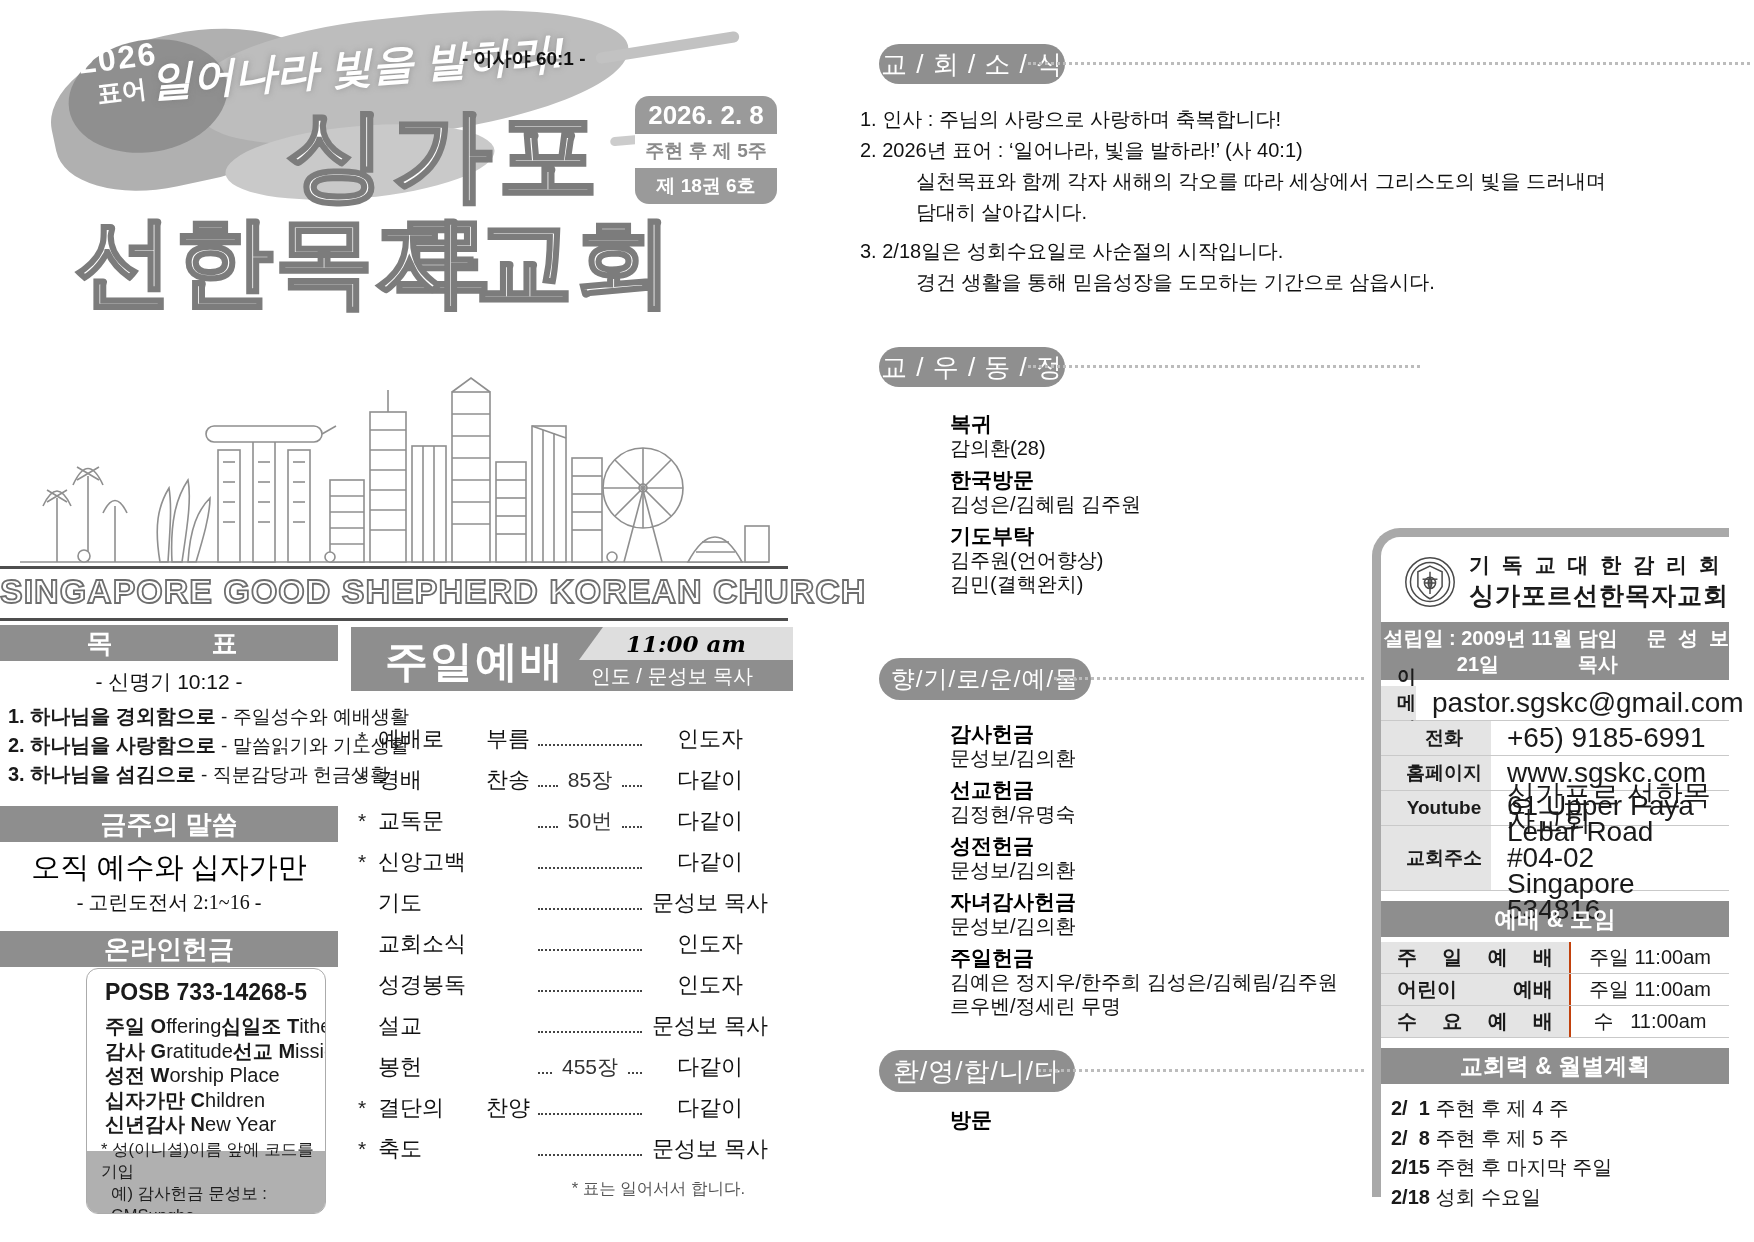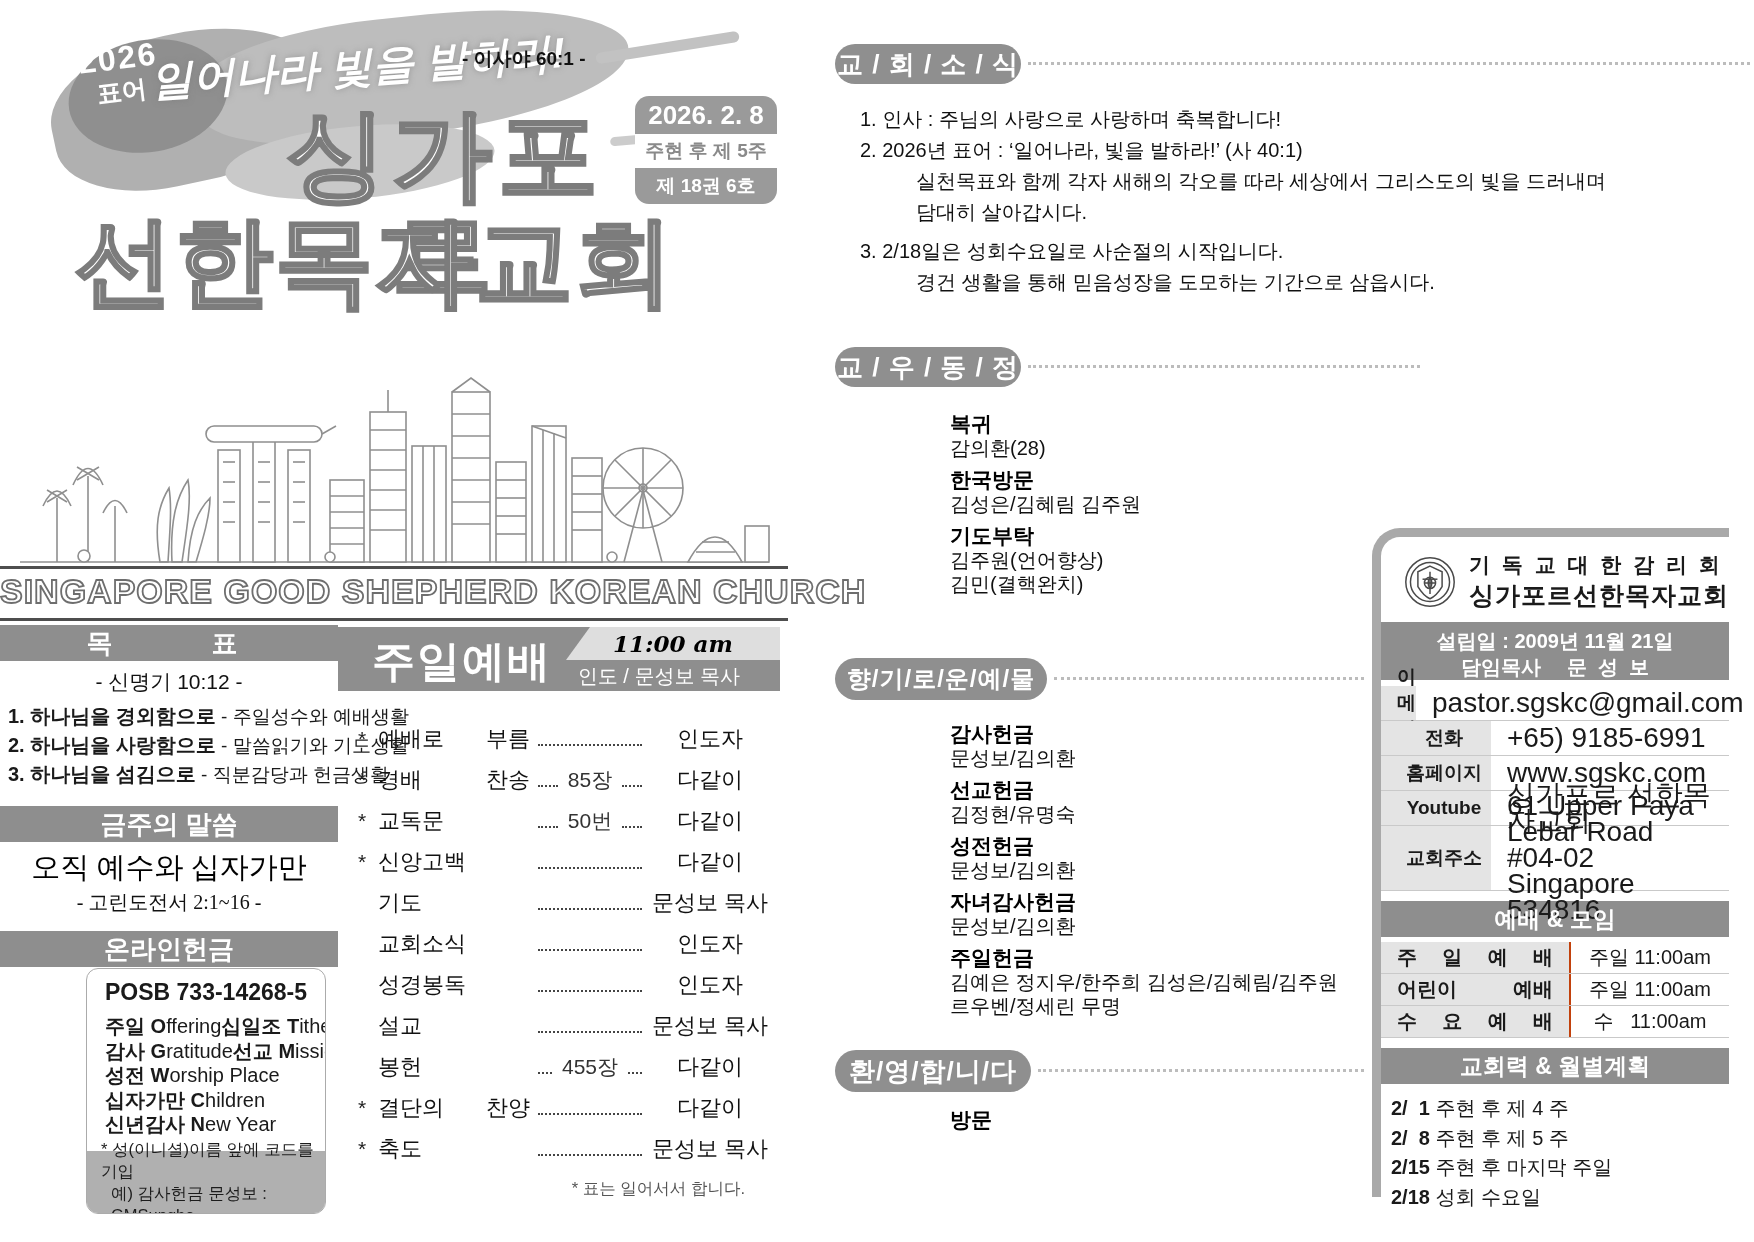--- a/index.html
+++ b/index.html
@@ -3,22 +3,22 @@
 <meta charset="utf-8">
 <style>
   html,body{margin:0;padding:0;background:#fff;}
   .page{position:relative;width:1754px;height:1242px;background:#fff;overflow:hidden;
         font-family:"Liberation Sans",sans-serif;color:#1a1a1a;}
   .abs{position:absolute;}
   
   .bar{background:#8e8e8e;color:#fff;font-weight:bold;text-align:center;
        display:flex;align-items:center;justify-content:center;}
   
-  .pill{position:absolute;background:#8f8f8f;color:#fff;font-weight:bold;border-radius:999px;
-        display:flex;align-items:center;justify-content:center;letter-spacing:1px;}
+  .pill{position:absolute;background:#8f8f8f;color:#fff;font-weight:normal;border-radius:999px;
+        display:flex;align-items:center;justify-content:center;letter-spacing:1px;margin-left:44px;}
   .dotline{position:absolute;height:0;border-top:3px dotted #bcbcbc;}
   
   .outline{color:#fff;-webkit-text-stroke:3px #7c7c7c;font-weight:800;}
   .outline-en{color:#fff;-webkit-text-stroke:1.8px #6e6e6e;font-weight:700;}
   
   .blob{position:absolute;}
   
   .w-row{display:flex;align-items:center;height:41px;}
   .w-star{width:20px;font-size:21px;color:#222;}
   .w-name{width:152px;font-size:22px;color:#111;text-align:justify;text-align-last:justify;}
@@ -207,21 +207,21 @@
       <div style="white-space:nowrap;"><b>십자가만</b> <b>C</b><span>hildren</span></div>
       <div style="white-space:nowrap;"><b>신년감사</b> <b>N</b><span>ew Year</span></div>
     </div>
     <div style="position:absolute;left:0;bottom:0;width:100%;height:62px;background:#b0b0b0;color:#1c1c1c;
                 display:flex;flex-direction:column;justify-content:center;padding-left:14px;box-sizing:border-box;">
       <div style="font-size:16.5px;line-height:22px;">* 성(이니셜)이름 앞에 코드를 기입</div>
       <div style="font-size:16.5px;line-height:22px;padding-left:10px;">예) 감사헌금 문성보 : GMSungbo</div>
     </div>
   </div>
 
-  <div class="abs" style="left:338px;top:627px;width:442px;height:64px;background:#8e8e8e;">
+  <div class="abs" style="left:351px;top:627px;width:442px;height:64px;background:#8e8e8e;">
     <div style="position:absolute;left:34px;top:6px;font-size:43px;font-weight:900;color:#fff;letter-spacing:2px;">주일예배</div>
     <div style="position:absolute;right:0;top:0;width:214px;height:33px;background:#dedede;
                 clip-path:polygon(24px 0,100% 0,100% 100%,0 100%);display:flex;align-items:center;justify-content:center;">
       <span style="font-family:'DejaVu Serif',serif;font-style:italic;font-weight:bold;font-size:23px;color:#000;">11:00 am</span>
     </div>
     <div style="position:absolute;right:40px;top:36px;font-size:20px;color:#fff;font-weight:500;">인도 / 문성보 목사</div>
   </div>
 
   <div class="abs" style="left:358px;top:718px;width:412px;">
     <div class="w-row">
@@ -352,21 +352,21 @@
         <line x1="21" y1="26" x2="37" y2="26"></line>
         <circle cx="29" cy="30" r="6"></circle>
         <path d="M23,30 H35 M29,24 Q33,30 29,36 M29,24 Q25,30 29,36"></path>
       </svg>
       <div>
         <div style="font-size:21px;font-weight:800;letter-spacing:3px;white-space:nowrap;">기 독 교 대 한 감 리 회</div>
         <div style="font-size:25px;font-weight:800;letter-spacing:1px;white-space:nowrap;">싱가포르선한목자교회</div>
       </div>
     </div>
 
-    <div class="bar" style="height:58px;flex-direction:column;font-size:20px;line-height:26px;background:#8e8e8e;justify-content:flex-end;">
+    <div class="bar" style="height:58px;font-size:20px;line-height:26px;background:#8e8e8e;">
       <div>설립일 : 2009년 11월 21일</div>
       <div style="display:flex;gap:26px;">
         <span>담임목사</span>
         <span class="pre">문  성  보</span>
       </div>
     </div>
 
     <div style="border-top:6px solid #fff;">
       <div class="p-row" style="height:34px;">
         <div class="p-label">이메일</div>

